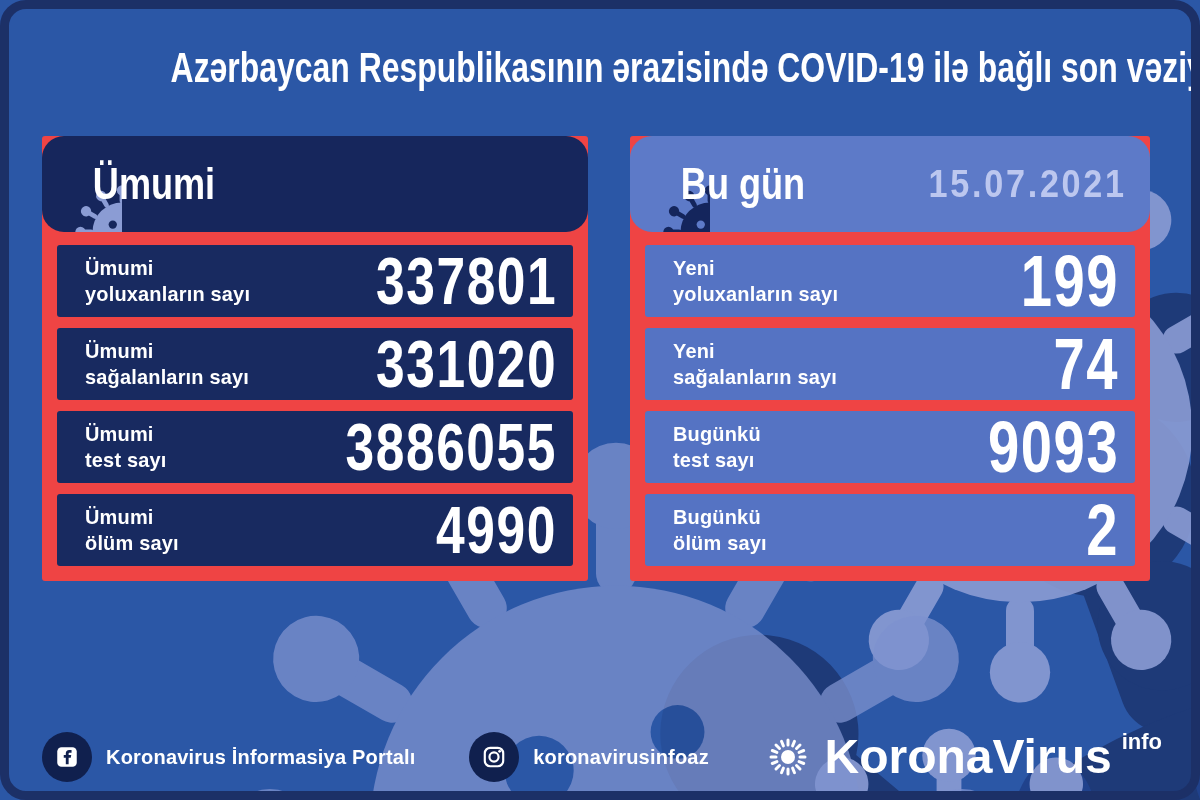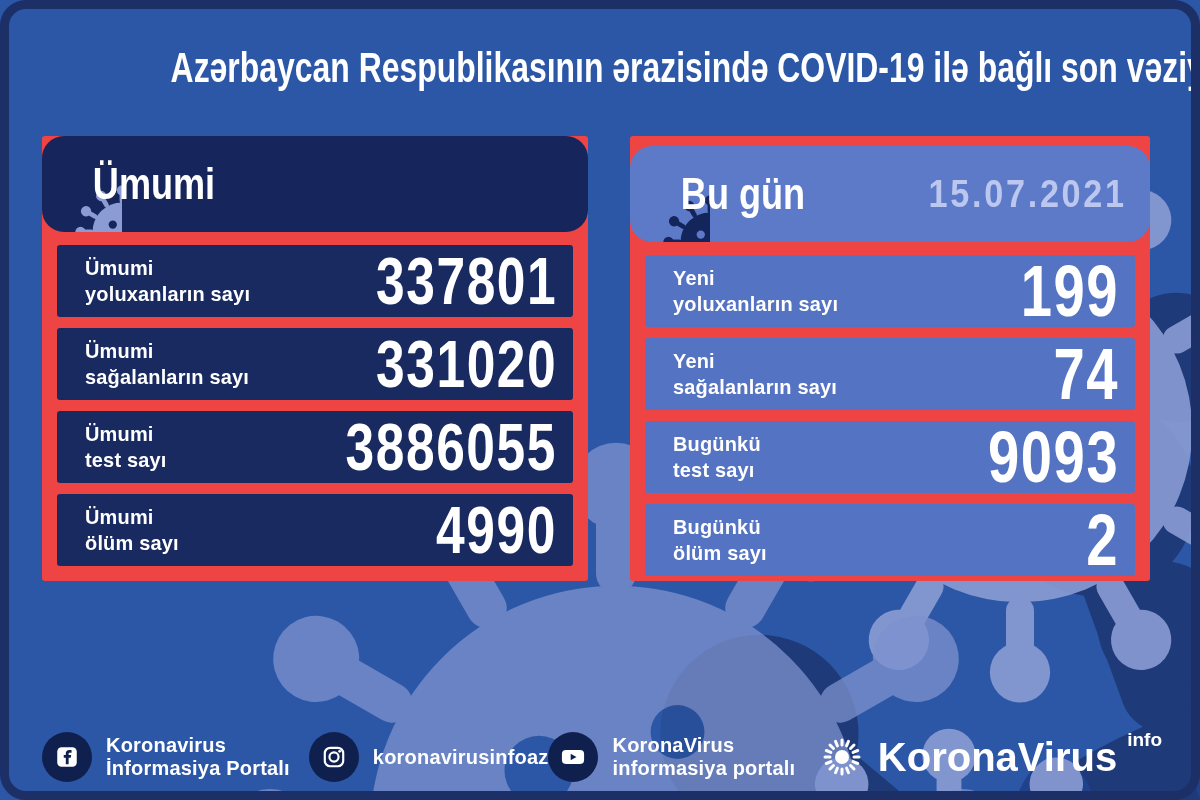--- a/index.html
+++ b/index.html
@@ -15,21 +15,21 @@
          font-weight:bold;font-size:42px;white-space:nowrap;z-index:2;}
   .squeeze{display:inline-block;transform:scaleX(.76);transform-origin:center;}
 
   .panel{position:absolute;top:136px;height:445px;background:#ef4444;
          border-radius:3px;z-index:2;}
   .panel.left{left:42px;width:546px;}
   .panel.right{left:630px;width:520px;}
   .panel-header{position:relative;height:96px;border-radius:22px;display:flex;
                 align-items:center;color:#fff;}
   .panel-header.navy{background:#16265c;}
-  .panel-header.peri{background:#5d7ac8;margin-top:10px;}
+  .panel-header.peri{background:#5d7ac8;}
   .header-icon{position:absolute;left:-16px;top:50%;transform:translateY(-50%);
                width:96px;height:96px;}
   .header-title{font-size:44px;font-weight:bold;transform:scaleX(.82);
                 transform-origin:left center;padding-left:62px;white-space:nowrap;}
   .header-date{margin-left:auto;padding-right:26px;font-size:38px;font-weight:bold;
                color:#bcc7ef;letter-spacing:3px;transform:scaleX(.9);
                transform-origin:right center;white-space:nowrap;}
 
   .rows{display:flex;flex-direction:column;gap:11px;padding:13px 15px 15px;
         height:calc(100% - 96px);box-sizing:border-box;}
@@ -43,22 +43,22 @@
          transform:scaleX(.78);transform-origin:right center;letter-spacing:2px;}
   .value.lg{font-size:72px;}
 
   .footer{position:absolute;left:42px;right:38px;bottom:14px;height:58px;
           display:flex;align-items:center;justify-content:space-between;z-index:3;margin-top:27px;}
   .social{display:flex;align-items:center;gap:14px;color:#fff;cursor:pointer;}
   .circle{width:50px;height:50px;border-radius:50%;background:#10204e;
           display:flex;align-items:center;justify-content:center;flex:none;}
   .stext{font-size:20px;font-weight:600;letter-spacing:.2px;}
   .logo{display:flex;align-items:center;gap:10px;color:#fff;}
-  .logo-text{font-size:40px;font-weight:bold;line-height:1;}
-  .logo-sup{font-size:19px;font-weight:600;align-self:flex-start;
+  .logo-text{font-size:48px;font-weight:bold;line-height:1;}
+  .logo-sup{font-size:22px;font-weight:600;align-self:flex-start;
             position:relative;top:-2px;}
 </style>
 </head>
 <body>
 
 <div class="stage">
 
   <svg class="decor" width="1200" height="800">
     <symbol id="virus" viewBox="-52 -52 104 104">
       <g class="v-body">
@@ -211,29 +211,20 @@
     </div>
     <div class="social">
       <span class="circle">
         <svg width="26" height="26" viewBox="0 0 24 24" fill="none" stroke="#ffffff" stroke-width="2">
           <rect x="3.5" y="3.5" width="17" height="17" rx="5"></rect>
           <circle cx="12" cy="12" r="4.2"></circle>
           <circle cx="17.2" cy="6.8" r="1.3" fill="#ffffff" stroke="none"></circle>
         </svg>
       </span>
       <span class="stext">koronavirusinfoaz</span>
-    </div>
-    <div class="social">
-      <span class="circle">
-        <svg width="28" height="28" viewBox="0 0 24 24">
-          <rect x="2.5" y="6" width="19" height="12" rx="3.5" fill="#ffffff"></rect>
-          <path d="M10 9.3l5 2.7-5 2.7z" fill="#10204e"></path>
-        </svg>
-      </span>
-      <span class="stext">KoronaVirus informasiya portalı</span>
     </div>
     <div class="logo">
       <svg width="52" height="52" viewBox="-26 -26 52 52">
         <circle r="7" fill="#ffffff"></circle>
         <g stroke="#ffffff" stroke-width="3" stroke-linecap="round">
           <line x1="0" y1="-12" x2="0" y2="-17"></line>
             <line x1="0" y1="12" x2="0" y2="17"></line>
           <line x1="-12" y1="0" x2="-17" y2="0"></line>
             <line x1="12" y1="0" x2="17" y2="0"></line>
           <line x1="-8.5" y1="-8.5" x2="-12" y2="-12"></line>

